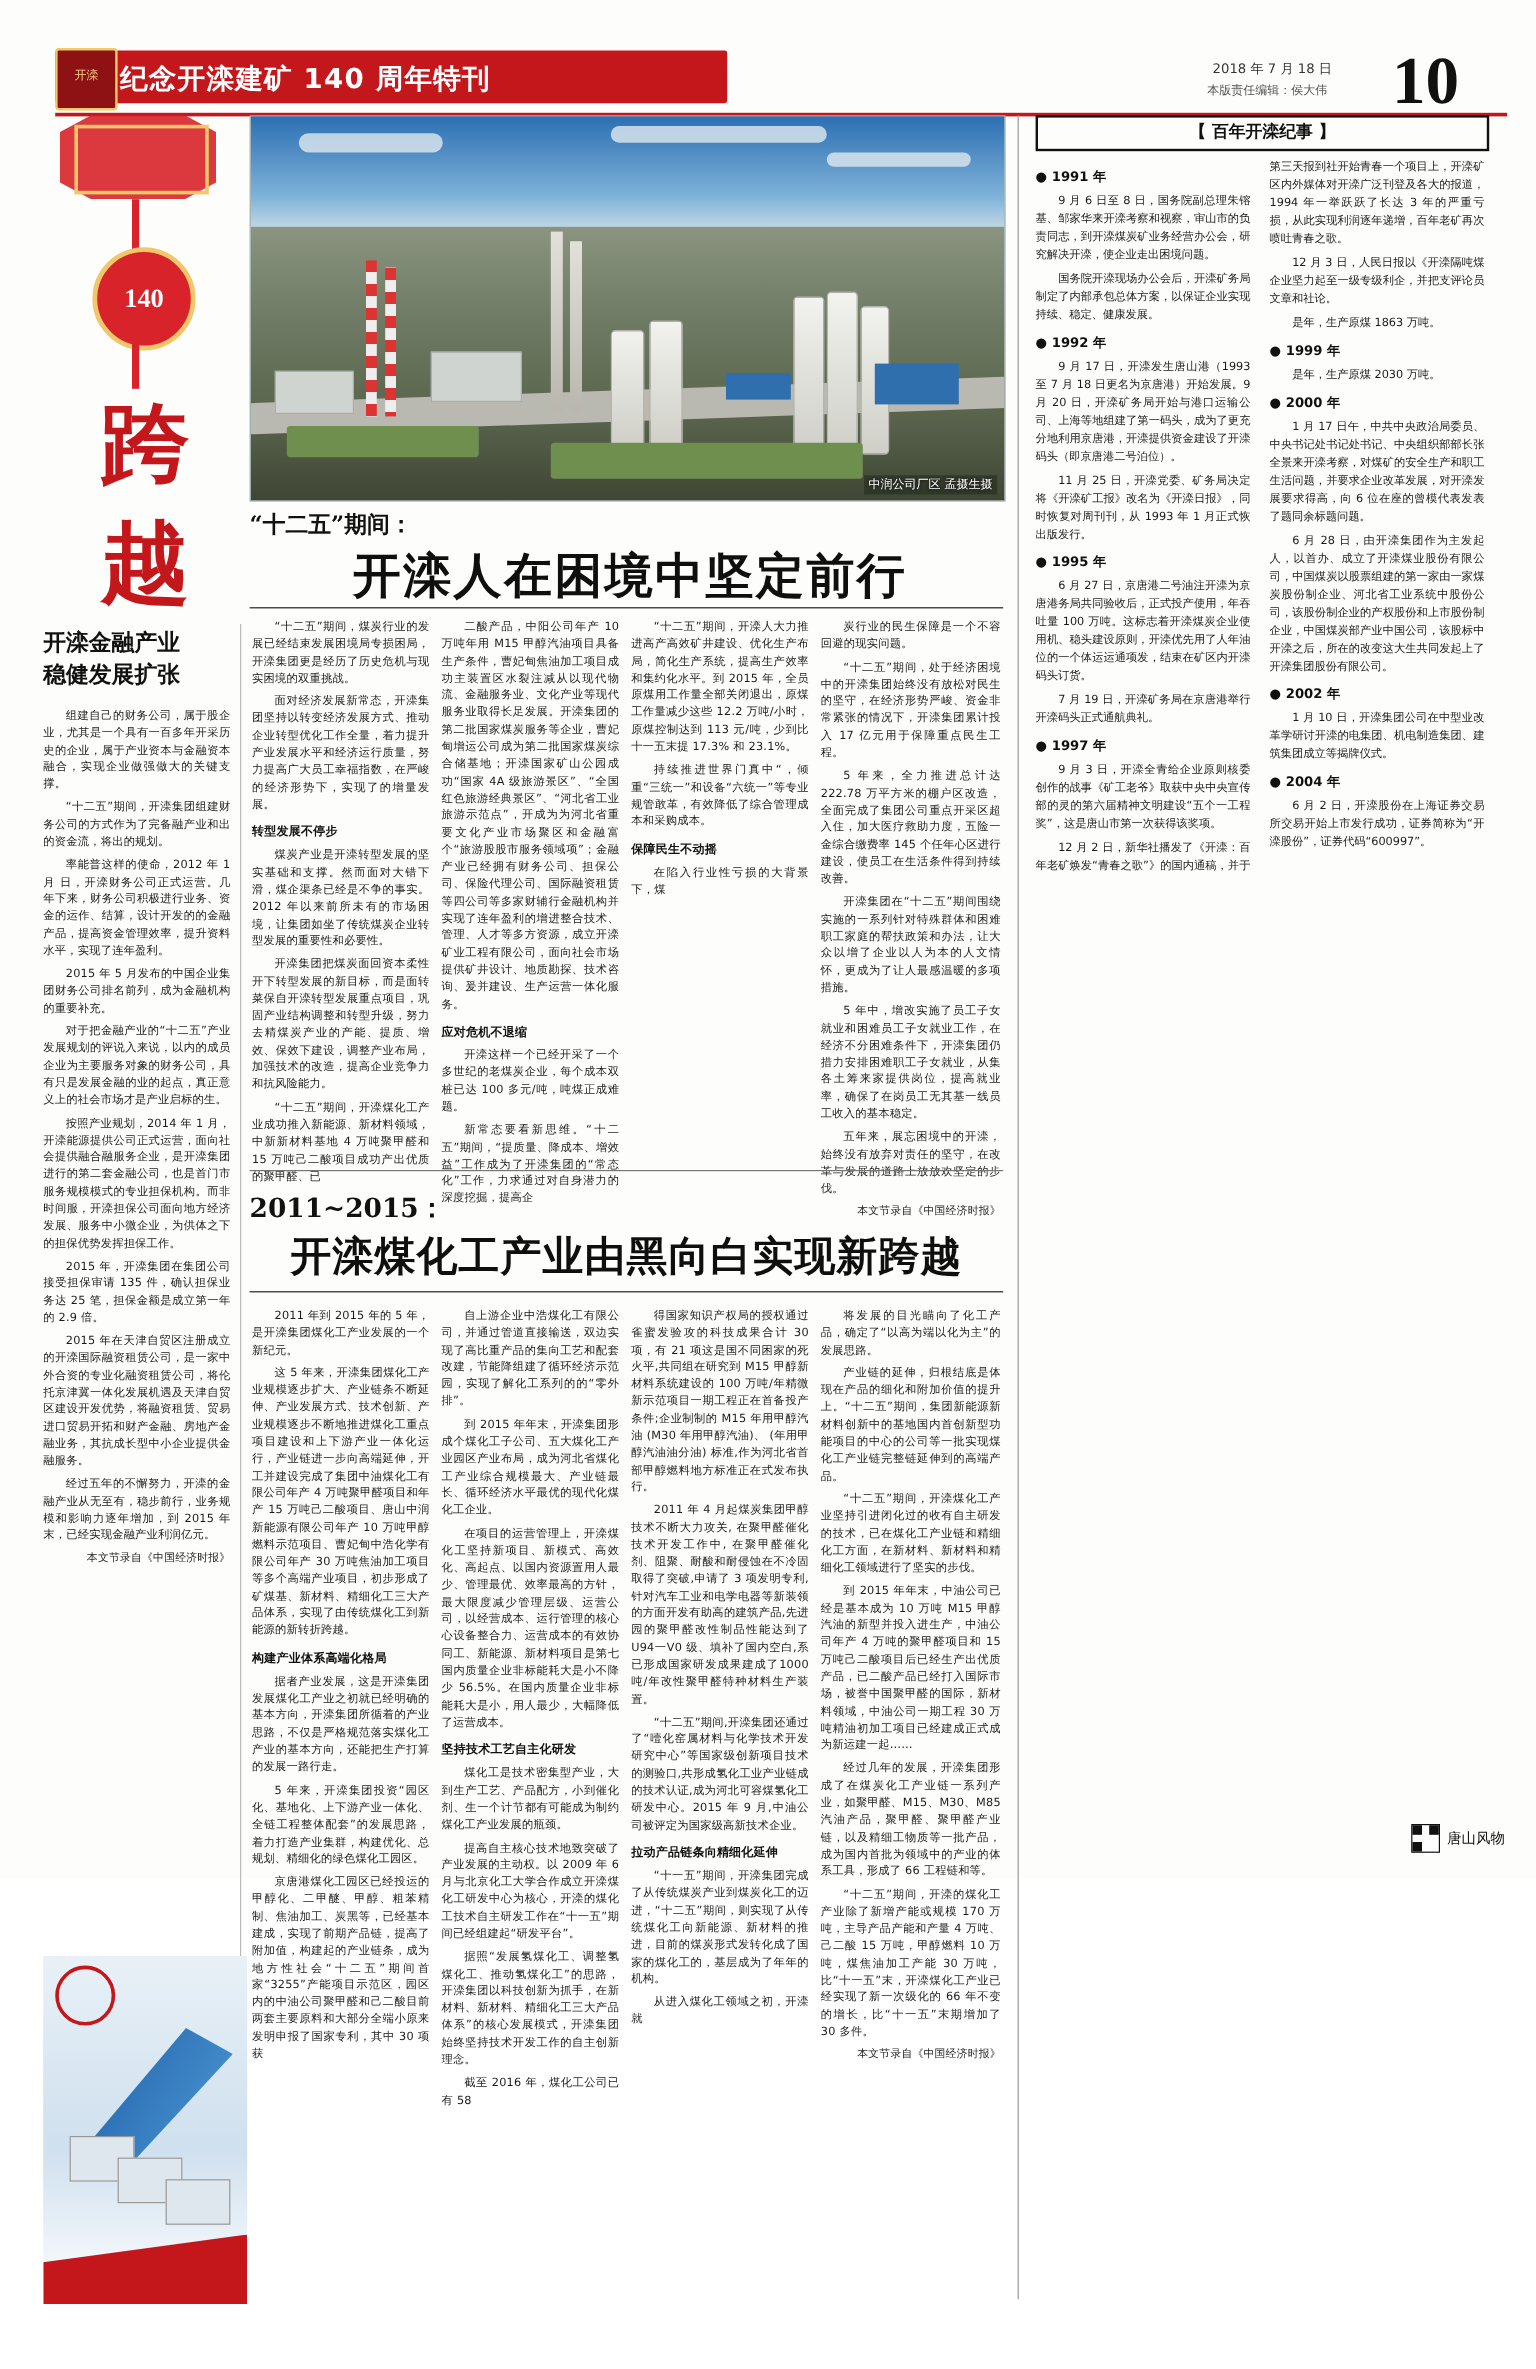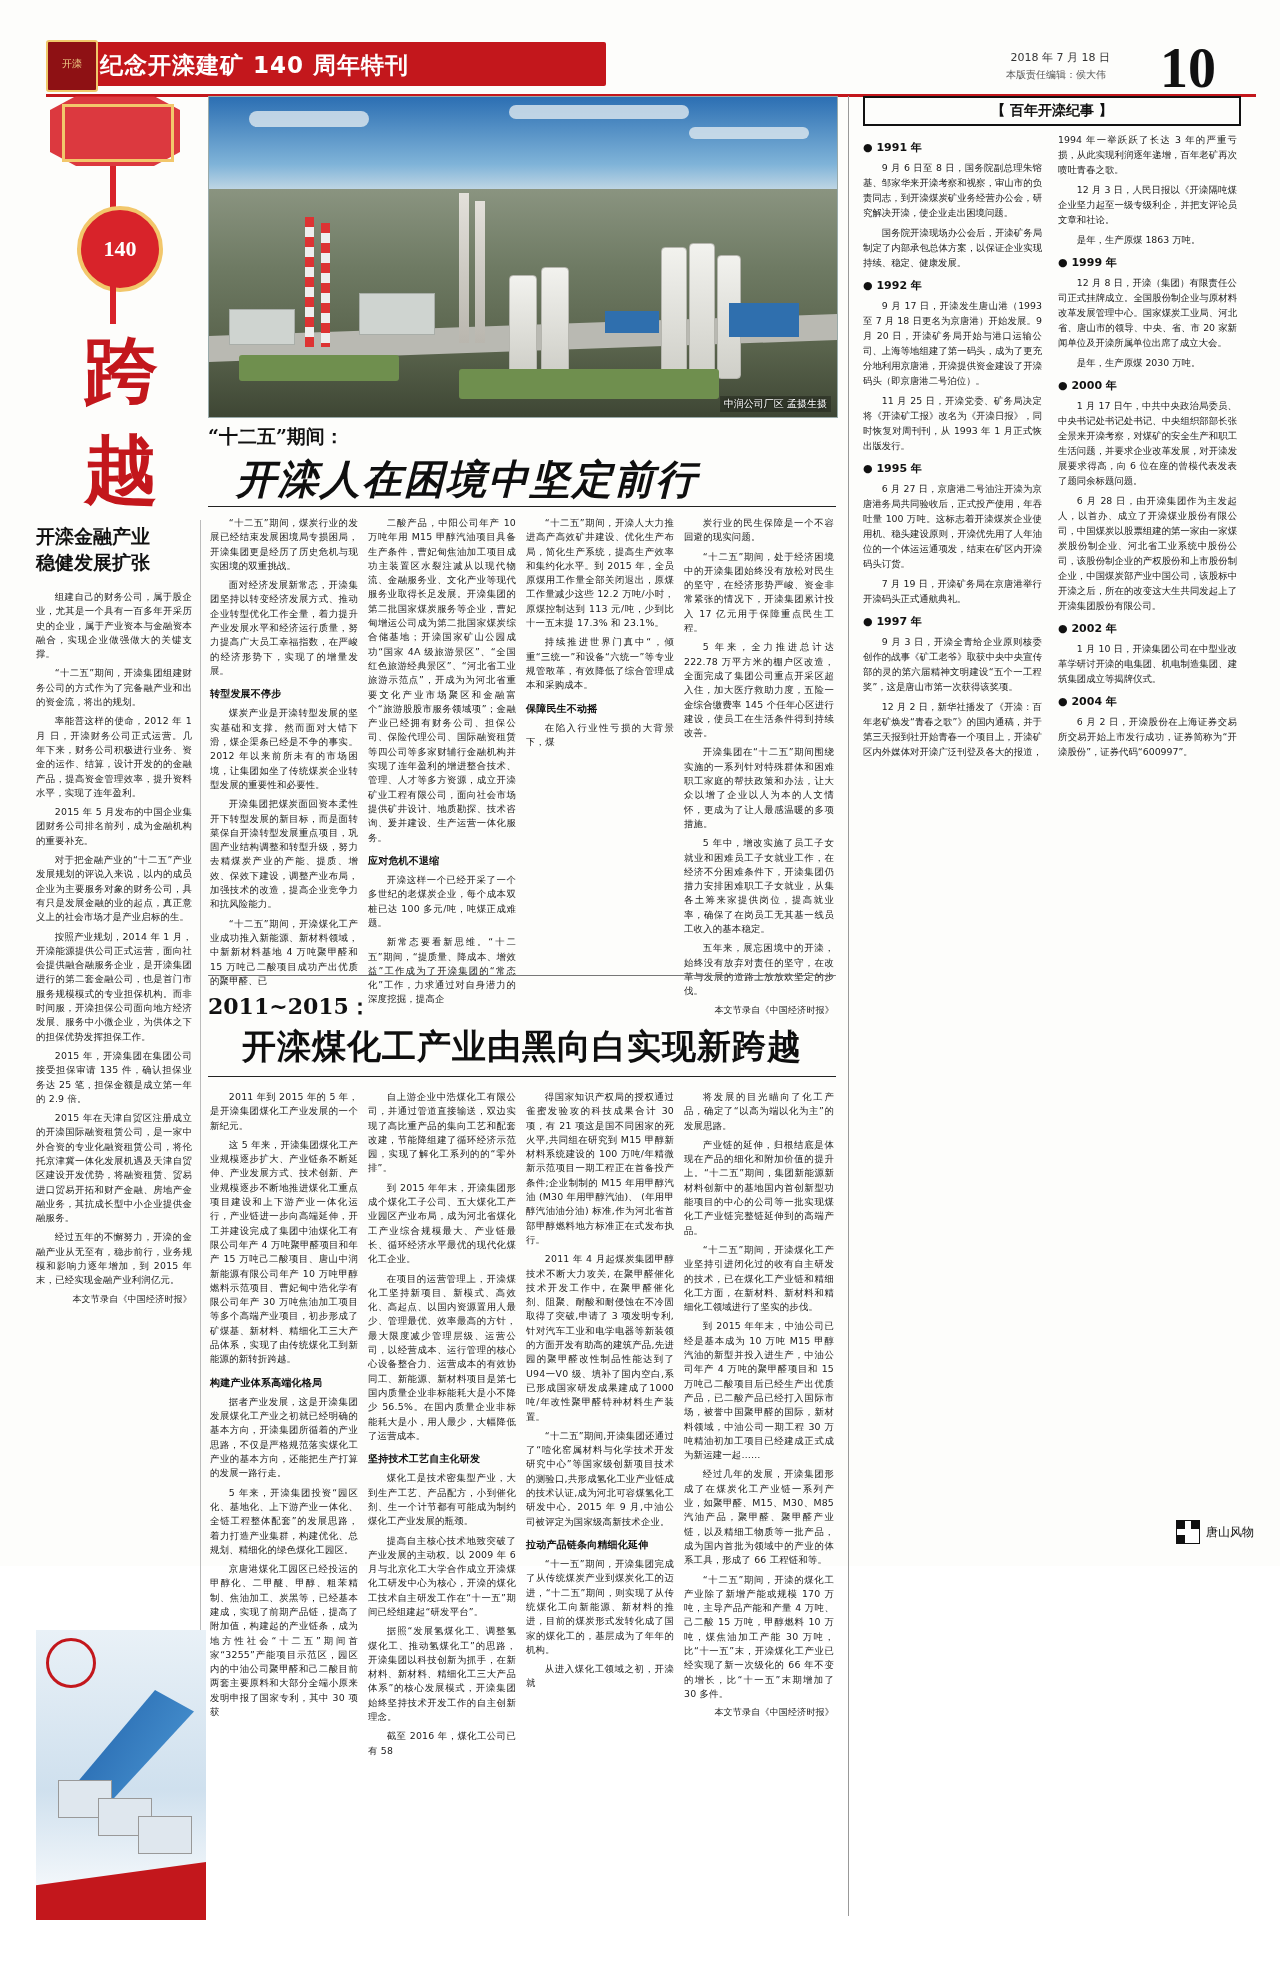--- a/index.html
+++ b/index.html
@@ -114,25 +114,24 @@
     background:rgba(0,0,0,.25);padding:1px 4px;
   }
 
   
   .kicker1{
     position:absolute;left:208px;top:424px;
     font-size:19px;font-weight:bold;color:#111;
     font-family:"DejaVu Serif","Liberation Serif",serif;
   }
   .headline1{
-    position:absolute;left:236px;top:452px;width:600px;
+    position:absolute;left:225px;top:452px;width:600px;
     font-size:40px;font-weight:bold;color:#0f0f0f;letter-spacing:2px;
     font-family:"DejaVu Sans",sans-serif;
-    text-align:left;
-    font-style:italic;
+    text-align:center;
   }
   .kicker2{
     position:absolute;left:208px;top:992px;
     font-size:22px;font-weight:bold;color:#111;
     font-family:"DejaVu Serif","Liberation Serif",serif;
   }
   .headline2{
     position:absolute;left:208px;top:1024px;width:628px;
     font-size:34px;font-weight:bold;color:#0f0f0f;letter-spacing:1px;
     text-align:center;
@@ -385,21 +384,20 @@
       <p>6 月 27 日，京唐港二号油注开滦为京唐港务局共同验收后，正式投产使用，年吞吐量 100 万吨。这标志着开滦煤炭企业使用机、稳头建设原则，开滦优先用了人年油位的一个体运运通项发，结束在矿区内开滦码头订货。</p>
       <p>7 月 19 日，开滦矿务局在京唐港举行开滦码头正式通航典礼。</p>
 
       <span class="sb-year">● 1997 年</span>
       <p>9 月 3 日，开滦全青给企业原则核委创作的战事《矿工老爷》取获中央中央宣传部的灵的第六届精神文明建设“五个一工程奖”，这是唐山市第一次获得该奖项。</p>
       <p>12 月 2 日，新华社播发了《开滦：百年老矿焕发“青春之歌”》的国内通稿，并于第三天报到社开始青春一个项目上，开滦矿区内外媒体对开滦广泛刊登及各大的报道，1994 年一举跃跃了长达 3 年的严重亏损，从此实现利润逐年递增，百年老矿再次喷吐青春之歌。</p>
       <p>12 月 3 日，人民日报以《开滦隔吨煤企业坚力起至一级专级利企，并把支评论员文章和社论。</p>
       <p>是年，生产原煤 1863 万吨。</p>
 
       <span class="sb-year">● 1999 年</span>
-      <p>12 月 8 日，开滦（集团）有限责任公司正式挂牌成立。全国股份制企业与原材料改革发展管理中心。国家煤炭工业局、河北省、唐山市的领导、中央、省、市 20 家新闻单位及开滦所属单位出席了成立大会。</p>
       <p>是年，生产原煤 2030 万吨。</p>
 
       <span class="sb-year">● 2000 年</span>
       <p>1 月 17 日午，中共中央政治局委员、中央书记处书记处书记、中央组织部部长张全景来开滦考察，对煤矿的安全生产和职工生活问题，并要求企业改革发展，对开滦发展要求得高，向 6 位在座的曾模代表发表了题同余标题问题。</p>
       <p>6 月 28 日，由开滦集团作为主发起人，以首办、成立了开滦煤业股份有限公司，中国煤炭以股票组建的第一家由一家煤炭股份制企业、河北省工业系统中股份公司，该股份制企业的产权股份和上市股份制企业，中国煤炭部产业中国公司，该股标中开滦之后，所在的改变这大生共同发起上了开滦集团股份有限公司。</p>
 
       <span class="sb-year">● 2002 年</span>
       <p>1 月 10 日，开滦集团公司在中型业改革学研讨开滦的电集团、机电制造集团、建筑集团成立等揭牌仪式。</p>
 
       <span class="sb-year">● 2004 年</span>

